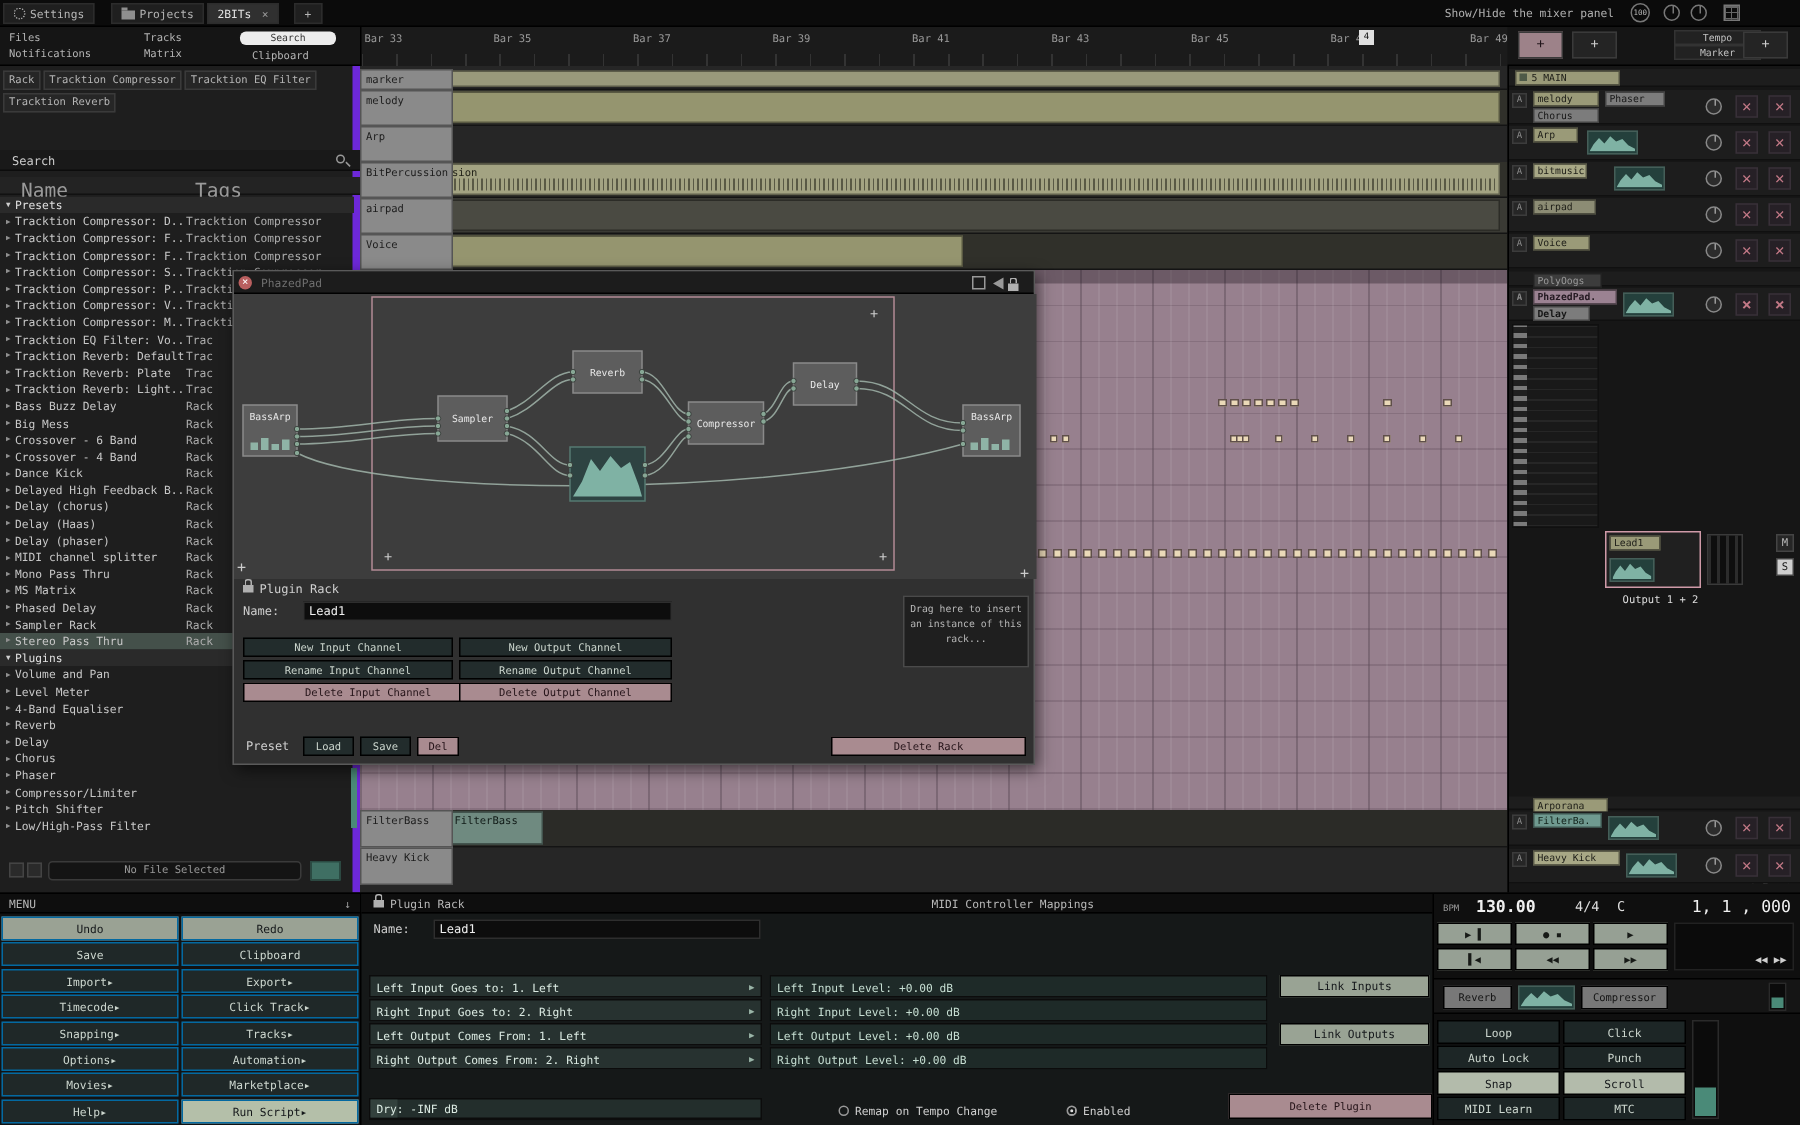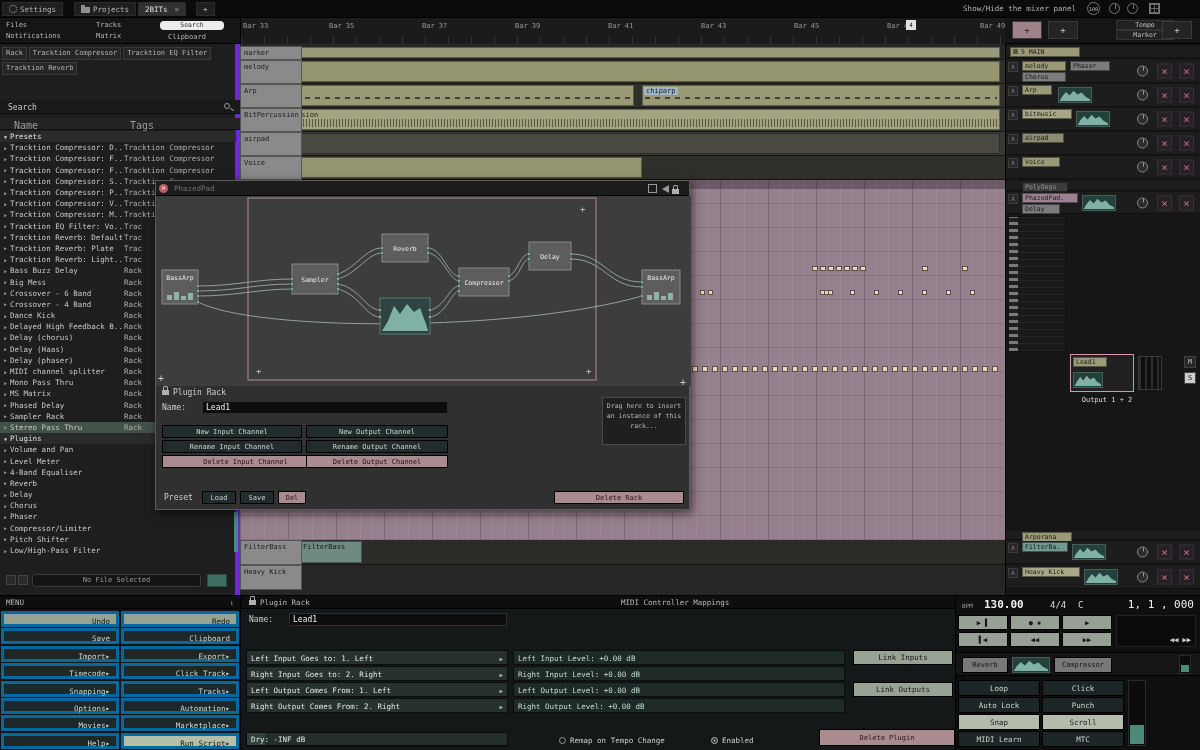--- a/index.html
+++ b/index.html
@@ -32,21 +32,21 @@
 
 #main{position:absolute;left:0;top:44px;width:1200px;height:551px;background:#161616}
 
 #browser{position:absolute;left:0;top:0;width:240px;height:551px;background:#1e1e1e;border-right:5px solid #6d28d9}
 #crumbs{position:absolute;left:2px;top:2px;width:234px}
 .crumb{display:inline-block;background:#262626;border:1px solid #3a3a3a;color:#b5b5b5;font-size:7px;line-height:9px;padding:1px 3px;margin:1px 2px 1px 0}
 #bsearch{position:absolute;left:0;top:56px;width:240px;height:14px;background:#191919;border-bottom:1px solid #0c0c0c;font-size:8px;color:#ccc}
 #bsearch .lbl{position:absolute;left:8px;top:3px}
 .mag{position:absolute;right:10px;top:3px;width:6px;height:6px;border:1px solid #999;border-radius:50%}
 .mag::after{content:'';position:absolute;left:5px;top:5px;width:4px;height:1px;background:#999;transform:rotate(45deg)}
-#bcols{position:absolute;left:0;top:74px;width:240px;height:12px;background:#232323;border-bottom:1px solid #111;font-size:10px;color:#9a9a9a}
+#bcols{position:absolute;left:0;top:74px;width:240px;height:12px;background:#232323;border-bottom:1px solid #111;font-size:13px;color:#9a9a9a}
 #bcols .c1{position:absolute;left:14px;top:2px}
 #bcols .c2{position:absolute;left:130px;top:2px}
 #browser-list{position:absolute;left:0;top:87px;width:236px;height:426px;overflow:hidden}
 .b-row{display:flex;height:11.2px;align-items:center;font-size:7.5px;color:#c8c8c8;padding-left:4px;white-space:nowrap}
 .b-row.section{background:#2a2a2a;color:#e0e0e0}
 .b-row.sel{background:#44504a}
 .b-play{color:#8f8f8f;font-size:5px;margin-right:3px}
 .tri{font-size:5px;margin-right:3px;color:#cfcfcf}
 .b-name{overflow:hidden;width:114px}
 .b-tag{overflow:hidden;color:#adadad;flex:1}
@@ -109,21 +109,21 @@
 .wbtn.dark{background:#222c2c;color:#ccd6ce}
 .wbtn.mauve{background:#a98b90;color:#241318}
 #rw-drag{position:absolute;left:446px;top:216px;width:84px;height:48px;font-size:6.5px;color:#b8b8b8;background:#1f1f1f;border:1px solid #4a4a4a;padding:4px 3px;text-align:center;line-height:1.5}
 .lock{display:inline-block;position:relative;width:7px;height:5px;background:#b0b0b0;margin:0 4px 0 0;vertical-align:middle}
 .lock::before{content:'';position:absolute;left:1px;top:-4px;width:3px;height:3px;border:1px solid #b0b0b0;border-bottom:none;border-radius:2px 2px 0 0}
 
 #bottom{position:absolute;left:0;top:595px;width:1200px;height:155px;background:#121212;border-top:1px solid #000}
 .panel-header{position:absolute;left:0;right:0;top:0;height:13px;background:#0e0e0e;border-bottom:1px solid #000;color:#b8b8b8;font-size:7.5px;line-height:13px}
 #menu{position:absolute;left:0;top:0;width:240px;height:155px}
 #menu-dl{position:absolute;right:6px;top:0;color:#999}
-.menu-btn{position:absolute;height:16px;font-size:7.5px;line-height:15px;background:#1f2828;color:#ccd6ce;border:3px solid #0369a1;display:flex;justify-content:flex-end;padding:0 6px}
+.menu-btn{position:absolute;height:16px;font-size:7.5px;line-height:15px;background:#1f2828;color:#ccd6ce;border:1px solid #0369a1;display:flex;justify-content:center;padding:0 6px}
 .menu-btn.light{background:#9aa294;color:#14171a}
 .menu-btn.active{background:#b4bfa9;color:#14171a}
 #rack-props{position:absolute;left:240px;top:0;width:715px;height:155px;border-left:1px solid #000;background:#151818}
 .route-left{position:absolute;left:5px;width:262px;height:15px;background:#273230;color:#dbeae2;font-size:7.5px;line-height:15px;padding:0 4px;display:flex;justify-content:space-between;border:1px solid #0c0c0c}
 .route-left .ra{color:#9ab5a8;font-size:6px}
 .route-mid{position:absolute;left:272px;width:332px;height:15px;background:#1e2a28;color:#c6ded2;font-size:7.5px;line-height:15px;padding:0 4px;border:1px solid #0c0c0c}
 .link-btn{position:absolute;left:612px;width:100px;height:15px;background:#99a394;color:#15181b;font-size:7.5px;line-height:14px;text-align:center;border:1px solid #000}
 .mix-row{position:absolute;left:5px;width:262px;height:14px;background:#232e2c;color:#dbeae2;font-size:7.5px;line-height:14px;border:1px solid #0c0c0c}
 .mix-fill{position:absolute;left:0;top:0;bottom:0;background:#33413d}
 .mix-row span.t{position:relative;padding-left:4px}
@@ -464,24 +464,20 @@
         <div class="note" style="left: 752px; top: 186px; width: 6px; height: 6px;"></div>
       </div>
   <div class="lane" style="top: 2px; height: 14px; background: rgb(38, 38, 38);">
         <div class="clip" style="left: 12px; width: 748px; background: rgb(153, 153, 123); color: rgb(29, 29, 20);"><span class="clip-label">EFRAIN</span></div>
       </div>
       <div class="lane-tab" style="top: 2px; height: 14px;">marker</div>
       <div class="lane" style="top: 16px; height: 24px; background: rgb(48, 48, 42);">
         <div class="clip" style="left: 12px; width: 748px; background: rgb(149, 149, 111); color: rgb(34, 34, 26);"><span class="clip-label">xxxx</span></div>
       </div>
       <div class="lane-tab" style="top: 16px; height: 24px;">melody</div>
-      <div class="lane" style="top: 40px; height: 24px; background: rgb(48, 48, 42);">
-        <div class="clip" style="left: 12px; width: 382px; background: rgb(154, 154, 118); color: rgb(34, 34, 34);"><span class="clip-chip">chiparp</span><div class="clip-dash"></div></div>
-        <div class="clip" style="left: 402px; width: 358px; background: rgb(154, 154, 118); color: rgb(34, 34, 34);"><span class="clip-chip">chiparp</span><div class="clip-dash"></div></div>
-      </div>
       <div class="lane-tab" style="top: 40px; height: 24px;">Arp</div>
       <div class="lane" style="top: 64px; height: 24px; background: rgb(48, 48, 42);">
         <div class="clip bars" style="left: 12px; width: 748px; background: rgb(163, 163, 130); color: rgb(34, 34, 24);"><span class="clip-label">8BIT percussion</span></div>
       </div>
       <div class="lane-tab" style="top: 64px; height: 24px;">BitPercussion</div>
       <div class="lane" style="top: 88px; height: 24px; background: rgb(58, 58, 52);">
         <div class="clip" style="left: 12px; width: 748px; background: rgb(74, 74, 66); color: rgb(34, 34, 34);"></div>
       </div>
       <div class="lane-tab" style="top: 88px; height: 24px;">airpad</div>
       <div class="lane" style="top: 112px; height: 24px; background: rgb(48, 48, 42);">
@@ -525,21 +521,21 @@
         <div class="rp-chip olive" style="left: 16px; top: 1px; width: 30px;">Arp</div>
         <div class="rp-thumb" style="left: 52px;">
           <div class="rp-wave"></div>
         </div>
         <div class="rp-knob"></div>
         <div class="xbtn" style="right: 28px;">×</div>
         <div class="xbtn" style="right: 6px;">×</div>
       </div>
       <div class="rp-strip" style="top: 64px; height: 23px;">
         <div class="a-box">A</div>
-        <div class="rp-chip khaki" style="left: 16px; top: 1px; width: 50px;">bitmusic</div>
+        <div class="rp-chip khaki" style="left: 16px; top: 1px; width: 36px;">bitmusic</div>
         <div class="rp-thumb" style="left: 70px;">
           <div class="rp-wave"></div>
         </div>
         <div class="rp-knob"></div>
         <div class="xbtn" style="right: 28px;">×</div>
         <div class="xbtn" style="right: 6px;">×</div>
       </div>
       <div class="rp-strip" style="top: 88px; height: 23px;">
         <div class="a-box">A</div>
         <div class="rp-chip grayolive" style="left: 16px; top: 1px; width: 42px;">airpad</div>
@@ -550,21 +546,21 @@
       <div class="rp-strip" style="top: 112px; height: 23px;">
         <div class="a-box">A</div>
         <div class="rp-chip olive" style="left: 16px; top: 1px; width: 38px;">Voice</div>
         <div class="rp-knob"></div>
         <div class="xbtn" style="right: 28px;">×</div>
         <div class="xbtn" style="right: 6px;">×</div>
       </div>
       <div class="rp-strip" style="top: 137px; height: 10px;">
         <div class="rp-chip dim" style="left: 16px; top: 1px; width: 46px;">PolyOogs</div>
       </div>
-      <div class="rp-strip" style="top: 148px; height: 22px;">
+      <div class="rp-strip" style="top: 148px; height: 22px; font-weight: bold;">
         <div class="a-box">A</div>
         <div class="rp-chip mauve" style="left: 16px; top: 1px; width: 56px;">PhazedPad.</div>
         <div class="rp-chip gray" style="left: 16px; top: 12px; width: 38px;">Delay</div>
         <div class="rp-thumb" style="left: 76px;">
           <div class="rp-wave"></div>
         </div>
         <div class="rp-knob"></div>
         <div class="xbtn" style="right: 28px;">×</div>
         <div class="xbtn" style="right: 6px;">×</div>
       </div>

